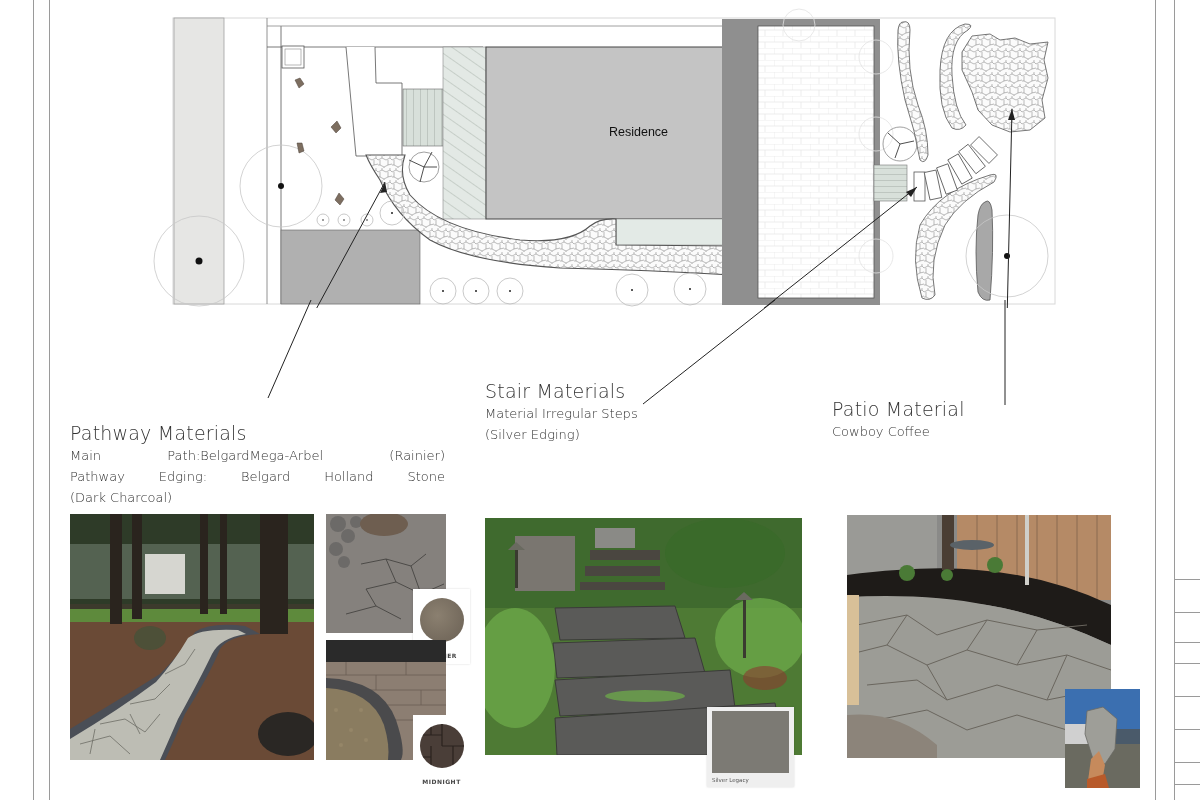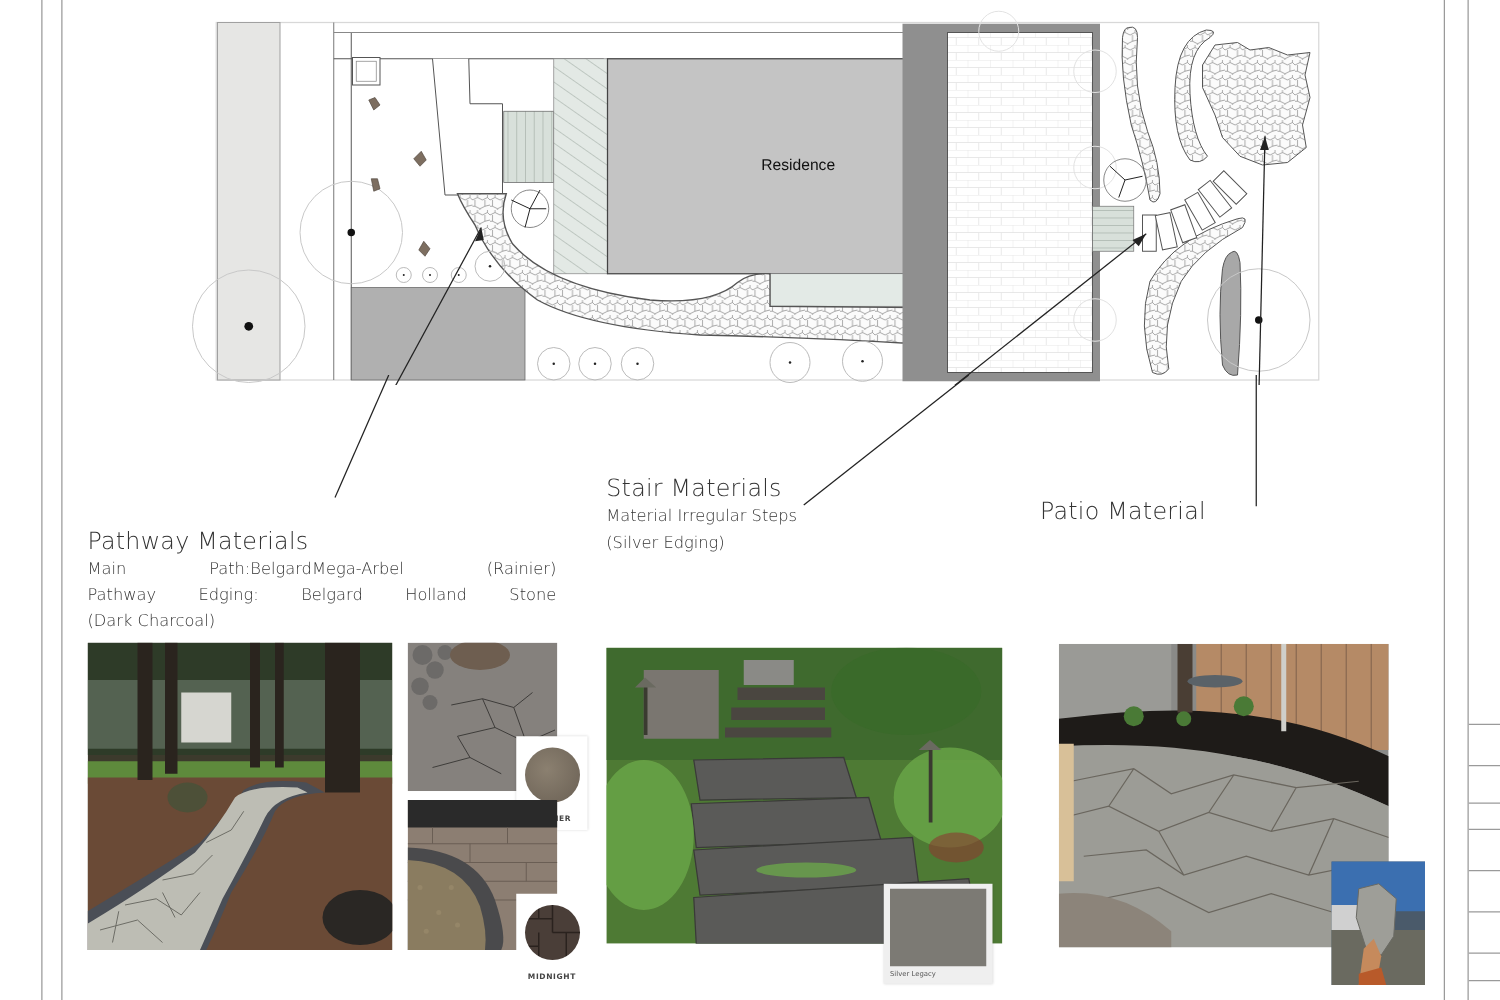--- a/index.html
+++ b/index.html
@@ -183,20 +183,21 @@
 </div>
 
 <div class="abs label-block" style="left:485px;top:379px;width:260px;">
   <div class="label-title">Stair Materials</div>
   <div class="label-line">Material Irregular Steps</div>
   <div class="label-line">(Silver Edging)</div>
 </div>
 
 <div class="abs label-block" style="left:832px;top:397px;width:260px;">
   <div class="label-title">Patio Material</div>
+  <div class="label-line">Cowboy Coffee</div>
 </div>
 
 <div class="abs photo" style="left:70px;top:514px;width:244px;height:246px;">
   <svg width="244" height="246" xmlns="http://www.w3.org/2000/svg">
     <rect width="244" height="246" fill="#3c3a2c"></rect>
     <rect y="0" width="244" height="90" fill="#2e3b28"></rect>
     <rect y="30" width="244" height="55" fill="#7a8a7a" opacity="0.5"></rect>
     <rect x="75" y="40" width="40" height="40" fill="#d6d6d0"></rect>
     <rect y="95" width="244" height="18" fill="#5e8a3c"></rect>
     <rect y="108" width="244" height="138" fill="#6a4a36"></rect>

